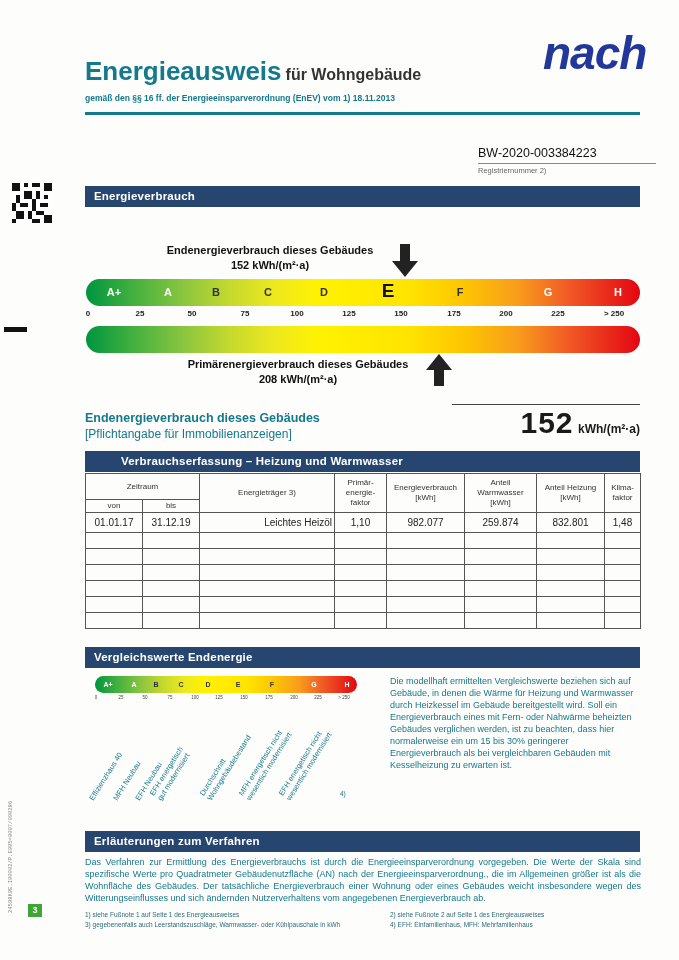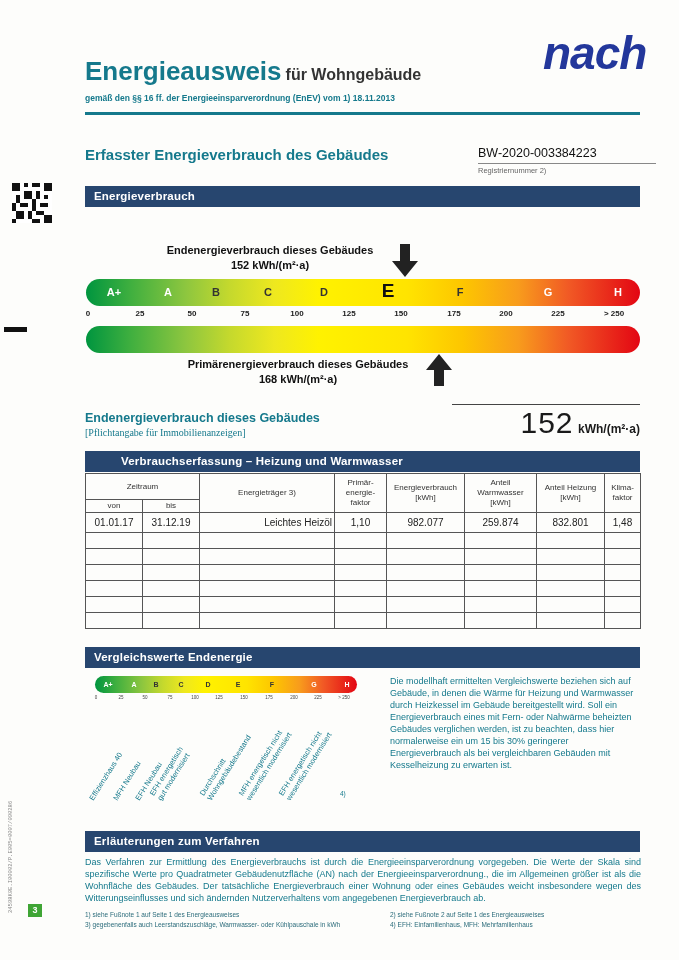--- a/index.html
+++ b/index.html
@@ -28,23 +28,23 @@
   .tick { position:absolute; top:309px; width:36px; margin-left:-18px; text-align:center; font-size:8px; font-weight:bold; color:#222; }
 
   .scale-label { position:absolute; width:244px; text-align:center; font-size:11px; font-weight:bold; color:#111; line-height:1.35; }
 
   .arrow-stem { width:10px; height:17px; background:#222; margin:0 auto; }
   .arrow-head-down { width:0; height:0; border-left:13px solid transparent; border-right:13px solid transparent; border-top:16px solid #222; }
   .arrow-head-up { width:0; height:0; border-left:13px solid transparent; border-right:13px solid transparent; border-bottom:16px solid #222; }
 
   .sum-line { left:452px; top:404px; width:188px; border-top:1.5px solid #444; }
   .sum-title { font-size:12.5px; font-weight:bold; color:#15798c; }
-  .sum-note { font-size:10px; color:#15798c; margin-top:2px;font-family:Liberation Serif, serif; }
+  .sum-note { font-size:12px; color:#15798c; margin-top:2px; }
   .sum-value { left:440px; top:406px; width:200px; text-align:right; }
-  .sum-value .num { font-size:30px; font-weight:normal; color:#1a1a1a; letter-spacing:1px; }
+  .sum-value .num { font-size:30px; font-weight:bold; color:#1a1a1a; letter-spacing:1px; }
   .sum-value .unit { font-size:12px; font-weight:bold; color:#1a1a1a; }
 
   .vtable { position:absolute; left:85px; top:473px; width:555px; border-collapse:collapse; table-layout:fixed; }
   .vtable th, .vtable td { border:1px solid #555; }
   .vtable th { font-size:8px; font-weight:normal; color:#333; text-align:center; white-space:pre-line; padding:1px; line-height:1.25; vertical-align:middle; }
   .vtable td { font-size:10px; color:#222; text-align:center; height:16px; padding:1px 2px; }
   .vtable td.left { text-align:right; padding-left:6px; }
   .vtable tr.data td { height:20px; }
 
   .mbar { position:absolute; left:95px; top:676px; width:262px; height:17px; border-radius:8.5px;
@@ -70,21 +70,20 @@
 
 <div class="page">
 
   <div class="abs" style="left:85px; top:56px;">
     <span class="doc-title">Energieausweis</span><span class="doc-title-suffix">für Wohngebäude</span>
   </div>
   <div class="abs doc-subtitle" style="left:85px; top:93px;">gemäß den §§ 16 ff. der Energieeinsparverordnung (EnEV) vom 1) 18.11.2013</div>
   <div class="abs logo" style="left:543px; top:30px;">nach</div>
   <div class="abs header-rule"></div>
 
-  <div class="abs section-title" style="left:85px; top:146px;">Erfasster Energieverbrauch des Gebäudes</div>
   <div class="abs" style="left:462px; top:146px; width:178px;margin-left:16px;">
     <div class="reg-number">BW-2020-003384223</div>
     <div class="reg-label">Registriernummer 2)</div>
   </div>
 
   <div class="banner" style="top:186px;">Energieverbrauch</div>
 
   <div class="abs" style="left:12px; top:183px;">
     <svg width="40" height="40" viewBox="0 0 10 10" shape-rendering="crispEdges">
       <rect width="10" height="10" fill="#fff"></rect>
@@ -126,21 +125,21 @@
   <span class="tick" style="left:614px;">&gt; 250</span>
 
   <div class="ebar" style="top:326px;"></div>
 
   <div class="abs" style="left:426px; top:354px;">
     <div class="arrow-head-up"></div>
     <div class="arrow-stem" style="height:16px;"></div>
   </div>
   <div class="scale-label" style="left:176px; top:357px;">
     <div>Primärenergieverbrauch dieses Gebäudes</div>
-    <div>168 kWh/(m²·a)</div>
+    <div>208 kWh/(m²·a)</div>
   </div>
 
   <div class="abs sum-line"></div>
   <div class="abs" style="left:85px; top:411px;">
     <div class="sum-title">Endenergieverbrauch dieses Gebäudes</div>
     <div class="sum-note">[Pflichtangabe für Immobilienanzeigen]</div>
   </div>
   <div class="abs sum-value">
     <span class="num">152</span>
     <span class="unit">kWh/(m²·a)</span>

